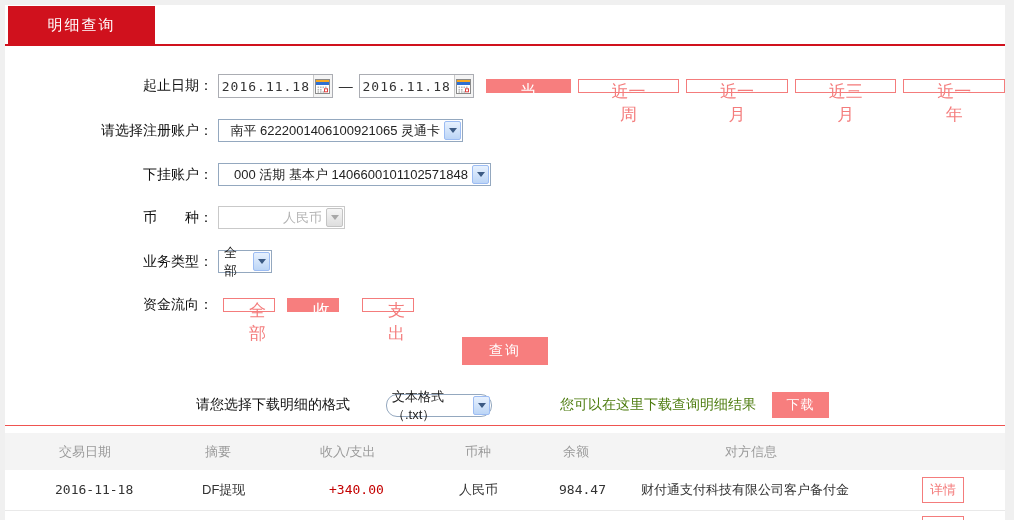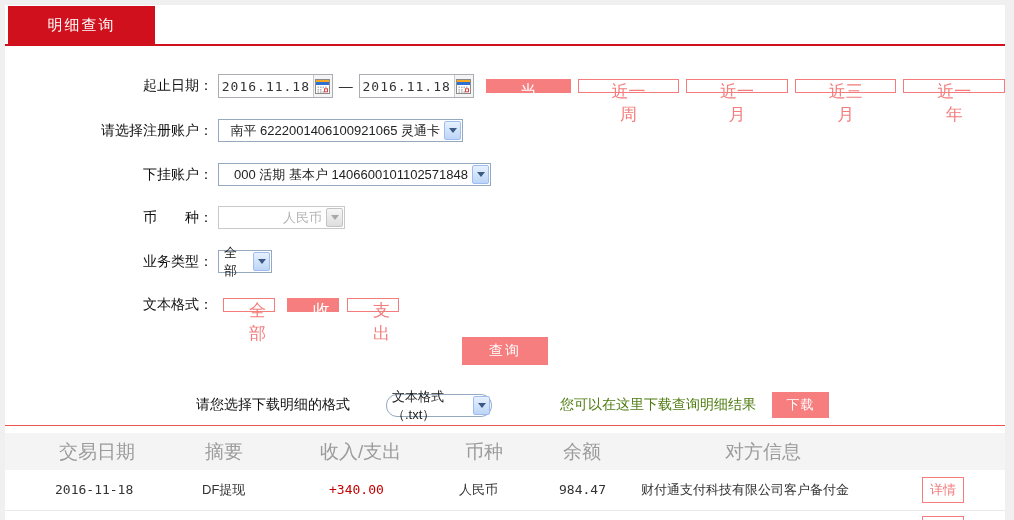--- a/index.html
+++ b/index.html
@@ -47,21 +47,21 @@
 
   .dl-row{position:absolute;left:0;top:392px;width:100%;height:26px;}
   .dl-label{position:absolute;left:191px;top:0;height:26px;display:flex;align-items:center;font-size:14px;color:#111;}
   .dl-select{position:absolute;left:381px;top:2px;width:106px;border-radius:11px;}
   .dl-hint{position:absolute;left:555px;top:0;height:26px;display:flex;align-items:center;font-size:14px;color:#4d7c0f;}
   .dl-btn{position:absolute;left:767px;top:0;width:57px;height:26px;background:var(--salmon-fill);border:none;color:#fff;
           font-size:13px;letter-spacing:1px;cursor:pointer;font-family:"Liberation Sans",sans-serif;}
 
   .result-divider{position:absolute;left:0;top:425px;width:100%;height:1px;background:#ef5350;}
   .thead{position:absolute;left:0;top:433px;width:100%;height:37px;background:#f4f4f4;}
-  .th{position:absolute;top:0;line-height:37px;font-size:19px;color:var(--grey-text);}
+  .th{position:absolute;top:0;line-height:37px;font-size:13px;color:var(--grey-text);}
   .trow{position:absolute;left:0;top:470px;width:100%;height:41px;border-bottom:1px solid #e9e9e9;background:#fff;}
   .td{position:absolute;top:0;line-height:40px;font-size:13px;color:#333;}
   .td.mono{font-family:"DejaVu Sans Mono",monospace;}
   .td.amount{color:var(--amount-red);}
   .detail-btn{position:absolute;left:917px;width:42px;height:26px;background:#fff;border:1px solid var(--salmon);
               color:var(--salmon);font-size:13px;cursor:pointer;font-family:"Liberation Sans",sans-serif;}
   .detail-btn.row1{top:7px;}
   .detail-btn.row2{position:absolute;top:516px;}
 </style>
 </head>
@@ -169,25 +169,25 @@
         <div class="xp-select" style="width:54px;">
           <span>全部</span>
           <span class="xp-arrow">
               <i class="tri"></i>
             </span>
         </div>
       </div>
     </div>
 
     <div class="frow" style="top:292px;height:26px;">
-      <div class="flabel">文本格式：</div>
+      <div class="flabel">资金流向：</div>
       <div class="controls">
         <button class="qbtn" style="margin-left:5px;width:44px;">全部</button>
         <button class="qbtn filled" style="width:48px;margin-left:12px;">收入</button>
-        <button class="qbtn" style="width:44px;margin-left:8px;">支出</button>
+        <button class="qbtn" style="width:44px;margin-left:23px;">支出</button>
       </div>
     </div>
 
     <button class="query-btn">查询</button>
 
     <div class="dl-row">
       <div class="dl-label">请您选择下载明细的格式</div>
       <div class="xp-select dl-select">
         <span>文本格式（.txt）</span>
         <span class="xp-arrow">

